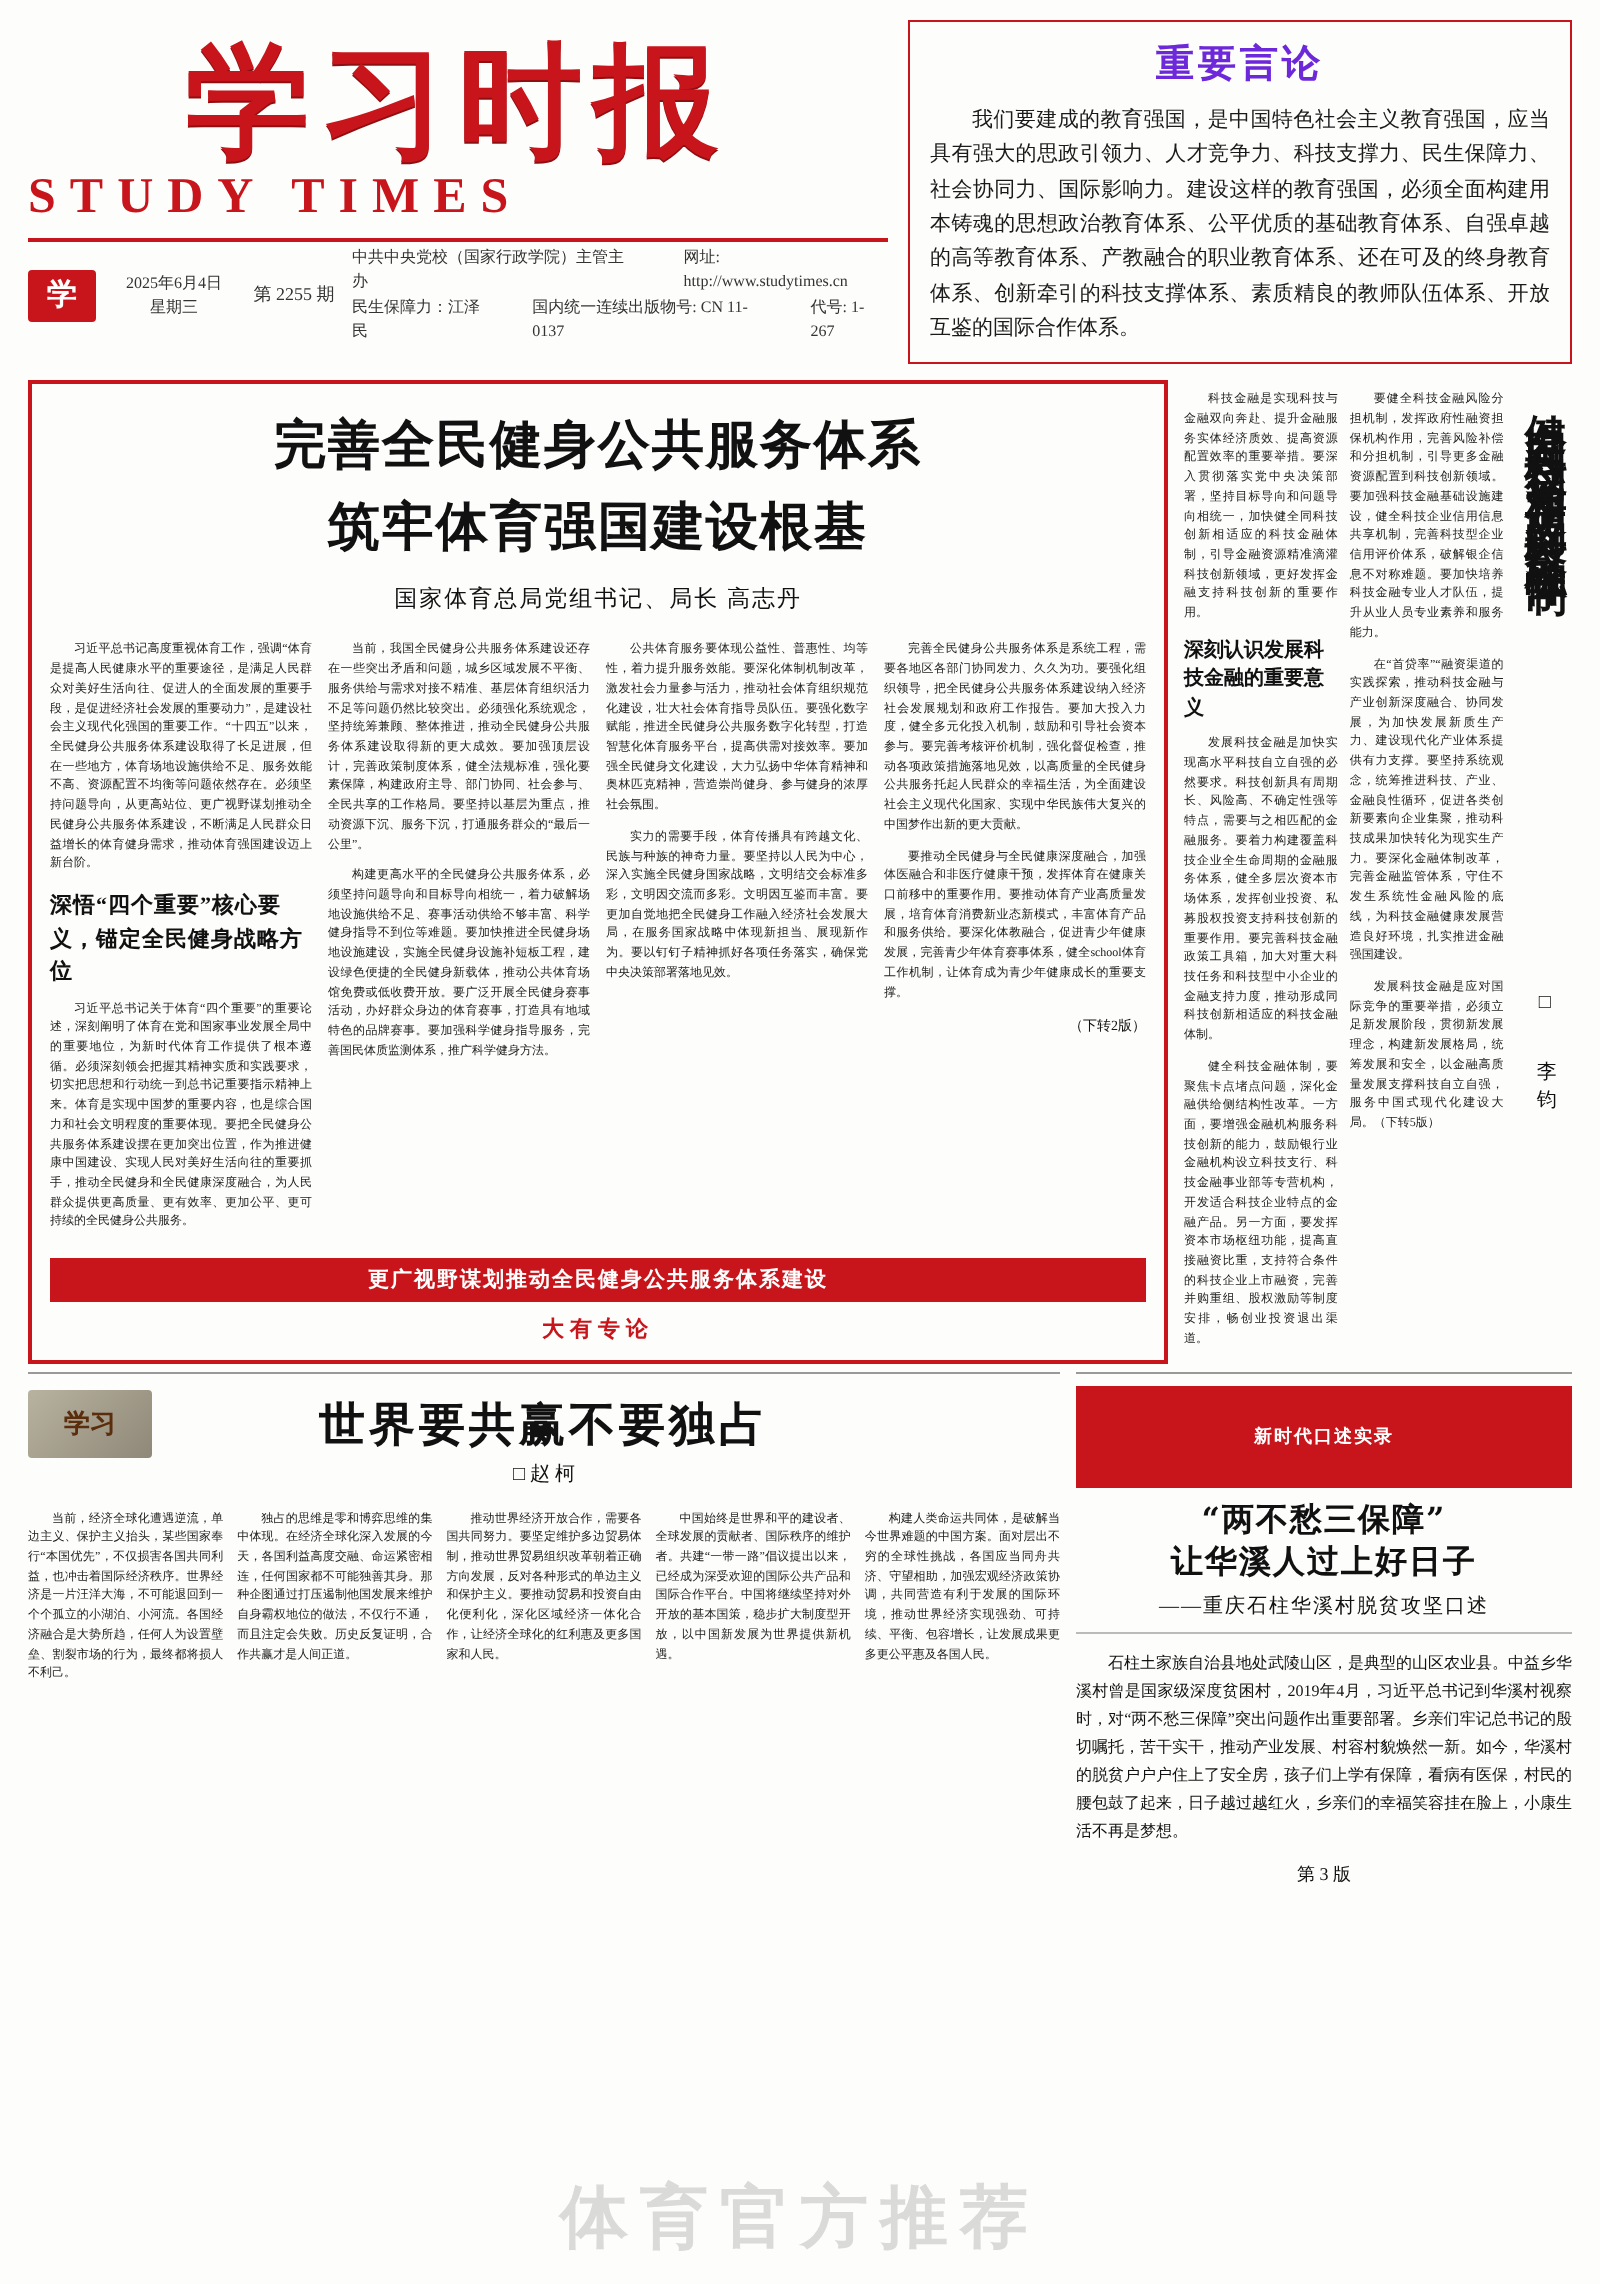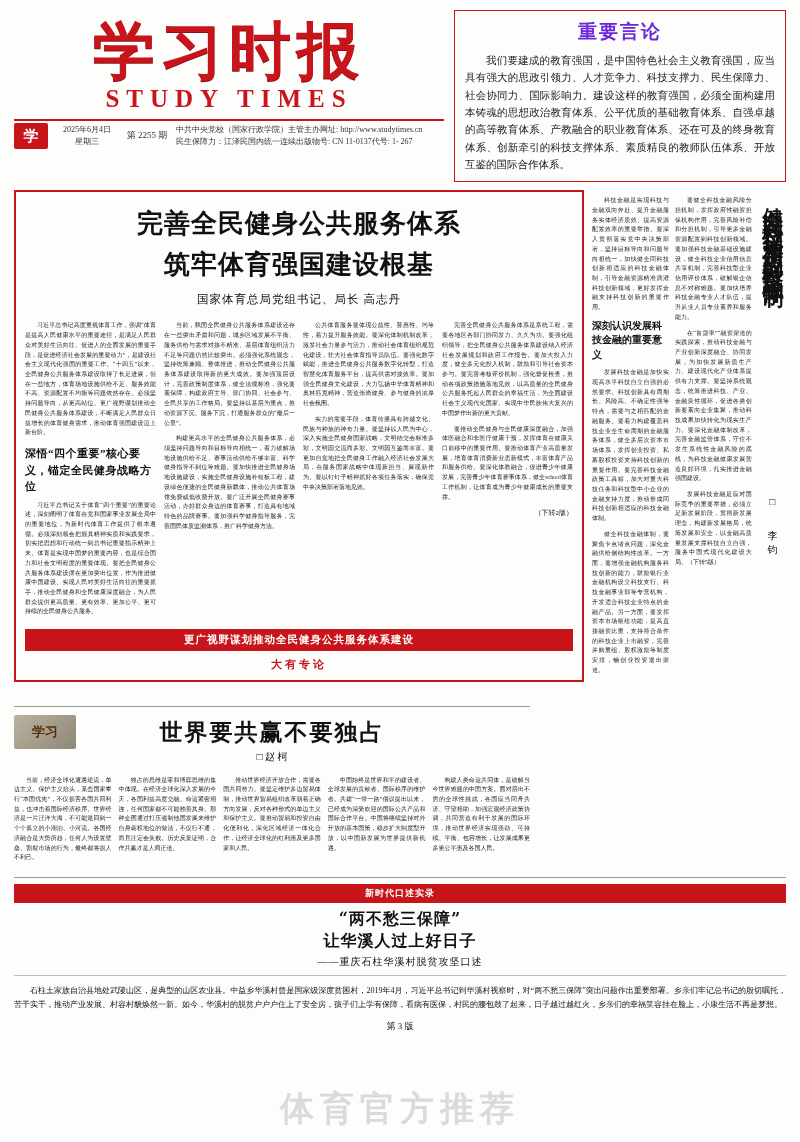--- a/index.html
+++ b/index.html
@@ -21,21 +21,20 @@
     font-family: "DejaVu Serif", serif;
     font-size: 62px;
     font-weight: 700;
     color: #c8151b;
     letter-spacing: 6px;
     line-height: 1.05;
     text-align: center;
     text-shadow: 0 1px 0 #8d0f12;
   }
   .mast-sub {
-    text-align:center;
     font-family: "Liberation Serif", serif;
     font-size: 25px;
     letter-spacing: 7px;
     color: #c8151b;
     margin-top: 2px;
     font-weight:700;
   }
   .mast-rule { border-top: 2px solid #c8151b; margin: 6px 0 2px; }
   .mast-info {
     display:flex; align-items:center; gap:8px;
@@ -43,21 +42,21 @@
   }
   .mast-logo {
     width: 34px; height: 26px; background:#c8151b; color:#fff;
     display:flex; align-items:center; justify-content:center;
     font-size: 15px; font-weight:700; border-radius:2px;
     flex: 0 0 auto;
   }
   .mast-date { text-align:center; font-size:8px; line-height:1.5; width:62px; }
   .mast-issue { font-size:9px; width:42px; text-align:center; }
   .mast-meta { font-size:8px; line-height:1.55; flex:1; }
-  .mast-meta .row { display:flex; gap:0; }
+  .mast-meta .row { display:flex; gap:22px; }
 
   
   .topbox {
     flex: 1;
     border: 1px solid #c8151b;
     padding: 6px 10px 8px;
     min-height: 148px;
   }
   .topbox h2 {
     margin: 2px 0 7px; text-align:center;
@@ -121,41 +120,41 @@
     margin-left: 2px;
   }
   .vauthor {
     writing-mode: vertical-rl; text-orientation: upright;
     font-size: 10px; margin-top: 6px; letter-spacing:2px;
   }
   .rc { flex:1; }
   .rsub { font-size: 10px; font-weight:700; margin: 6px 0 4px; text-indent:0; line-height:1.45;}
 
   
-  .bottom { display:flex; gap:8px; margin-top: 24px; flex-direction: column; }
+  .bottom { display:flex; gap:8px; margin-top: 4px; }
   .bl { width: 516px; border-top: 1px solid #999; padding-top:6px; position:relative;}
   .b-logo {
     position:absolute; left:0; top:8px;
     width: 62px; height: 34px;
     background: linear-gradient(135deg,#b8b2a0,#8f8878);
     color:#5a2d0c; font-size:13px; font-weight:700;
     display:flex; align-items:center; justify-content:center;
     font-family:"DejaVu Serif", serif; border-radius:2px;
   }
   .b-headline {
     text-align:center; font-family:"DejaVu Serif", serif;
     font-size: 23px; font-weight:700; letter-spacing:2px; margin: 4px 0 2px;
   }
   .b-author { text-align:center; font-size: 10px; margin-bottom:6px; }
   .cols5 { display:flex; gap:7px; }
 
   .br { flex:1; border-top:1px solid #999; padding-top:6px; }
   .br-tag {
     background:#c8151b; color:#fff; font-size:9px; text-align:center;
-    padding:3px 2px; letter-spacing:1px; font-weight:700; margin-bottom:5px;
+    padding:19px 2px; letter-spacing:1px; font-weight:700; margin-bottom:5px;
   }
   .br-h1 { text-align:center; font-size:16px; font-weight:700; font-family:"DejaVu Serif",serif; line-height:1.35; letter-spacing:1px;}
   .br-h2 { text-align:center; font-size:10px; margin:4px 0 6px; letter-spacing:1px;}
   .br-body { font-size:8px; line-height:1.75; text-align:justify; text-indent:2em; }
   .pagenum { text-align:center; font-size:9px; margin-top:6px; }
   .watermark {
     position:absolute; left:0; right:0; bottom: 10px;
     text-align:center; font-size: 34px; color: rgba(140,140,140,0.30);
     font-family:"DejaVu Serif", serif; letter-spacing: 6px; font-weight:700;
     pointer-events:none;

